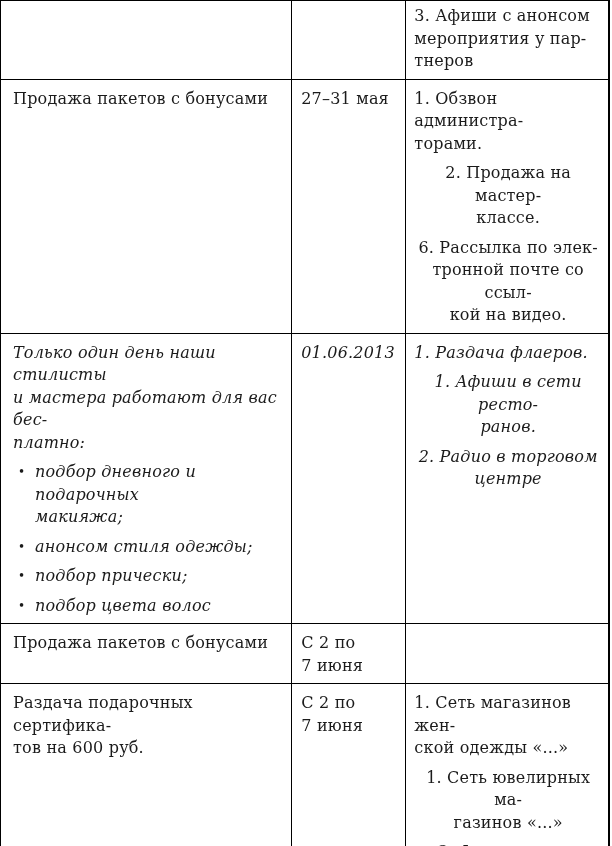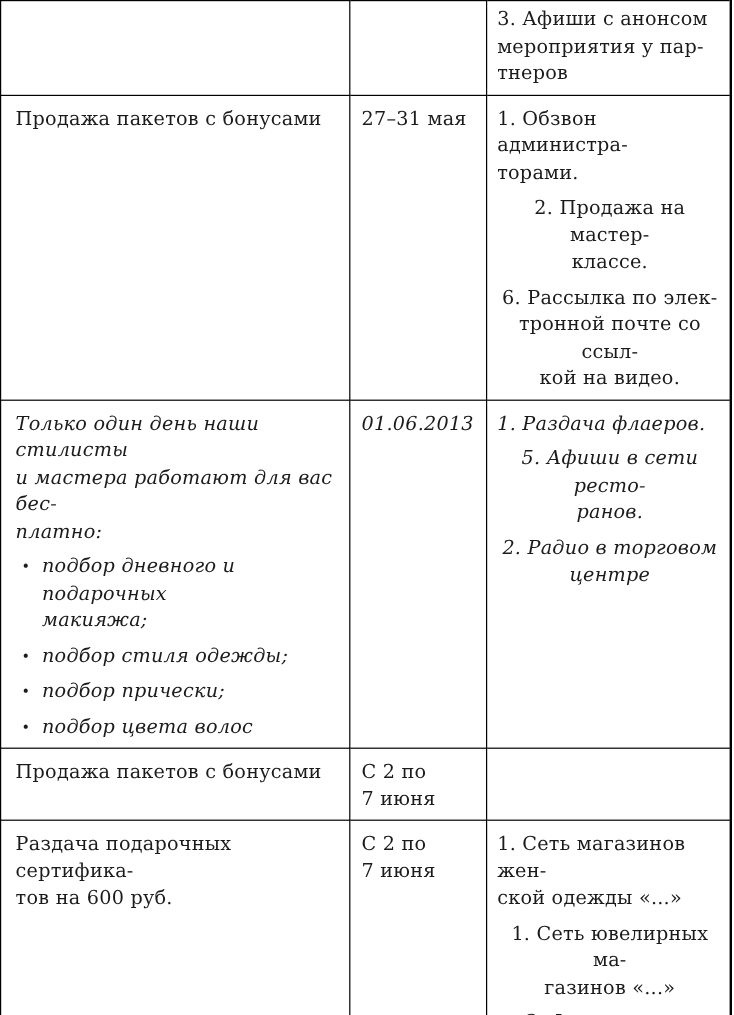--- a/index.html
+++ b/index.html
@@ -139,38 +139,38 @@
 и мастера работают для вас бес-
 платно:</div>
       <ul class="bullet-list">
               <li class="bullet-item">
                 <span class="bullet-marker">•</span>
                 <span class="bullet-text">подбор дневного и подарочных
 макияжа;</span>
               </li>
               <li class="bullet-item">
                 <span class="bullet-marker">•</span>
-                <span class="bullet-text">подбор стиля одежды;</span>
+                <span class="bullet-text">анонсом стиля одежды;</span>
               </li>
               <li class="bullet-item">
                 <span class="bullet-marker">•</span>
                 <span class="bullet-text">подбор прически;</span>
               </li>
               <li class="bullet-item">
                 <span class="bullet-marker">•</span>
                 <span class="bullet-text">подбор цвета волос</span>
               </li>
             </ul>
     </td>
     <td class="cell date-cell">
       <div class="cell-text">01.06.2013</div>
     </td>
     <td class="cell channels-cell">
             <div class="para">1. Раздача флаеров.</div>
-            <div class="para">5. Афиши в сети ресто-
+            <div class="para">1. Афиши в сети ресто-
 ранов.</div>
             <div class="para">2. Радио в торговом
 центре</div>
           </td>
   </tr>
 
   <tr>
     <td class="cell activity-cell">
       <div class="cell-text">Продажа пакетов с бонусами</div>
 

